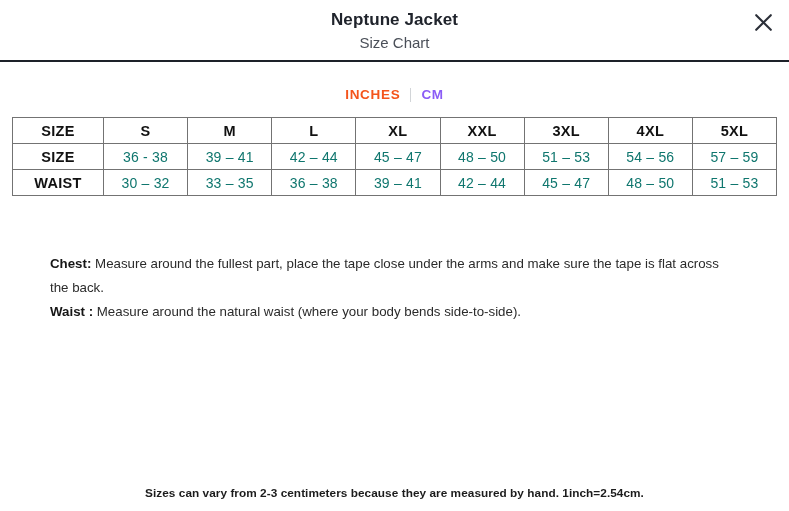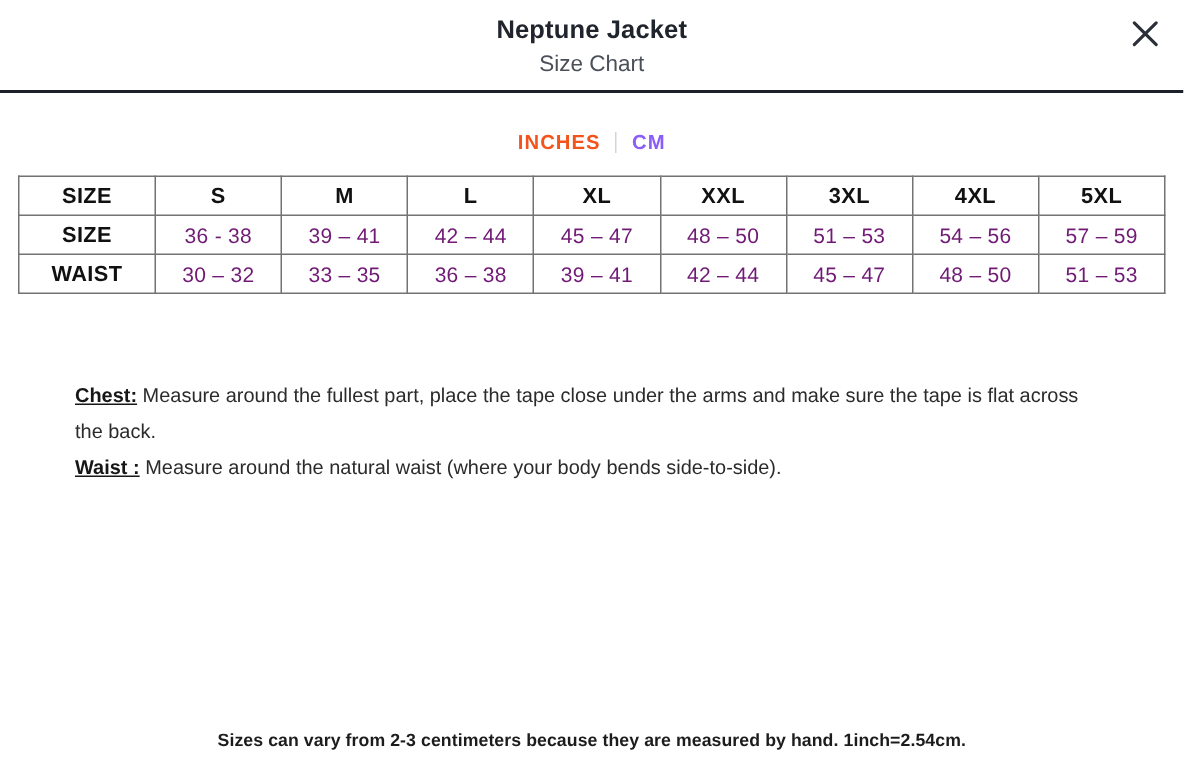--- a/index.html
+++ b/index.html
@@ -106,40 +106,39 @@
   }
   table.size-table td.row-label {
     font-size: 14.5px;
     font-weight: bold;
     color: #111111;
     letter-spacing: 0.3px;
   }
   table.size-table td.value {
     font-size: 14px;
     font-weight: normal;
-    color: #701a75;
+    color: #0f766e;
     letter-spacing: 0.2px;
   }
   .col-label { width: 90px; }
 
   
   .notes {
     margin: 56px 50px 0 50px;
     font-size: 13.3px;
     line-height: 24px;
     color: #2b2b2b;
   }
   .notes p {
     margin: 0;
   }
   .notes p.indent { padding-left: 2px; }
   .notes b {
     font-weight: bold;
     color: #161616;
-    text-decoration: underline;
   }
 
   
   .footer-note {
     position: absolute;
     left: 0;
     right: 0;
     top: 486px;
     text-align: center;
     font-size: 11.8px;

